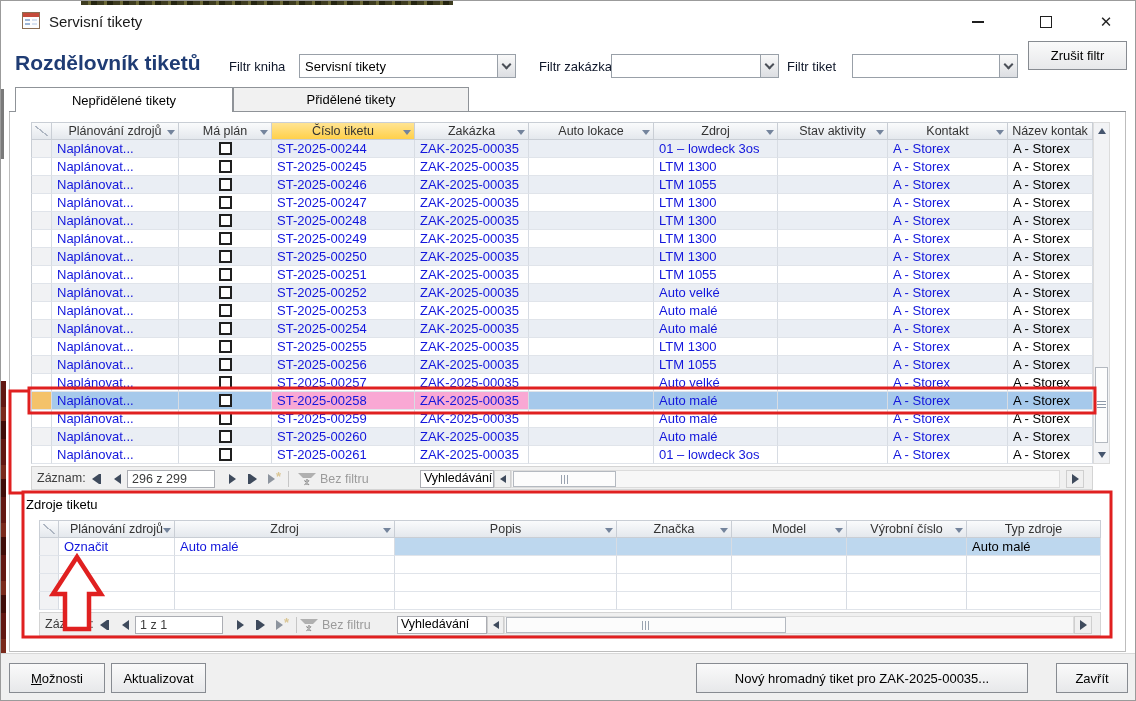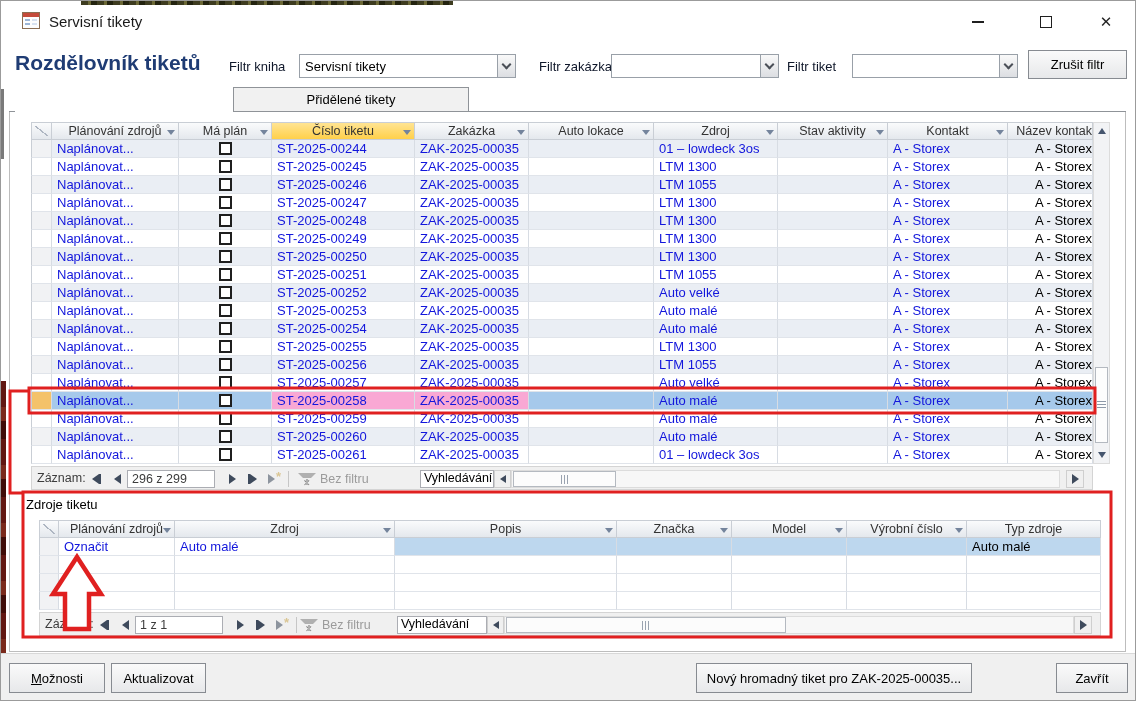--- a/index.html
+++ b/index.html
@@ -36,21 +36,21 @@
   .combo-book{left:298px;width:217px;}
   .combo-order{left:610px;width:168px;}
   .combo-ticket{left:851px;width:166px;}
   .combo .val{position:absolute;left:5px;top:4px;font-size:13px;color:#000;white-space:nowrap;overflow:hidden;right:20px;}
   .combo .dd{position:absolute;right:0;top:0;bottom:0;width:18px;border-left:1px solid #99a0a8;
     background:linear-gradient(#f9f9f9,#dcdee2);display:flex;align-items:center;justify-content:center;}
   .chev{width:7px;height:7px;border-left:2px solid #4a4f57;border-bottom:2px solid #4a4f57;
     transform:rotate(-45deg);margin-top:-4px;}
   .btn{position:absolute;border:1px solid #878b91;background:linear-gradient(#fafafa,#e7e8ea);
     font-size:13px;color:#000;display:flex;align-items:center;justify-content:center;white-space:nowrap;cursor:default;}
-  .btn-clear{left:1027px;top:49px;width:99px;height:29px;}
+  .btn-clear{left:1027px;top:40px;width:99px;height:29px;}
   
   .tab{position:absolute;top:86px;height:25px;font-size:13px;display:flex;align-items:center;justify-content:center;}
   .tab-active{left:14px;width:218px;background:#fff;border:1px solid #8f9398;border-bottom:none;z-index:3;}
   .tab-inactive{left:232px;width:236px;background:#f1f1f1;border:1px solid #8f9398;z-index:2;}
   .tabline{position:absolute;top:110px;height:1px;background:#8f9398;z-index:1;}
   .tabline-l{left:8px;width:6px;}
   .tabline-r{left:467px;width:658px;}
   .panel{position:absolute;left:8px;top:110px;width:1117px;height:541px;background:#fff;
     border-left:1px solid #bdbdbd;border-right:1px solid #bdbdbd;border-bottom:1px solid #bdbdbd;}
   
@@ -72,21 +72,21 @@
   .selcell{background:#f1f2f4;}
   
   .mg{position:absolute;left:30px;top:121px;width:1079px;}
   .mg-head,.gr{display:flex;}
   .gr.alt .gc{background:#eaeef4;}
   .gr.alt .gc.first{background:#f1f2f4;}
   .gr.selected .gc{background:#a6c9eb;}
   .gr.selected .gc.first{background:#f4c26a;}
   .gr.selected .c3,.gr.selected .c4{background:#f9a8d4;}
   .c0{width:21px;} .c1{width:127px;} .c2{width:93px;} .c3{width:143px;} .c4{width:114px;}
-  .c5{width:125px;} .c6{width:124px;} .c7{width:110px;} .c8{width:120px;} .c9{width:85px;text-align:right;}
+  .c5{width:125px;} .c6{width:124px;} .c7{width:110px;} .c8{width:120px;} .c9{width:85px;}
   
   .vs{position:absolute;left:1092px;top:121px;width:17px;height:342px;background:#f2f3f5;border:1px solid #dcdcdc;}
   .vs-btn{position:absolute;left:0;width:15px;height:16px;display:flex;align-items:center;justify-content:center;background:#f2f3f5;}
   .vs-up{top:0;} .vs-down{bottom:0;}
   .tri-up{width:0;height:0;border-left:4px solid transparent;border-right:4px solid transparent;border-bottom:6px solid #46566e;}
   .tri-down{width:0;height:0;border-left:4px solid transparent;border-right:4px solid transparent;border-top:6px solid #46566e;}
   .vs-thumb{position:absolute;left:1px;top:244px;width:13px;height:76px;background:#fdfdfd;border:1px solid #b4b9c0;
     display:flex;align-items:center;justify-content:center;}
   .grip-h{width:9px;height:8px;background:repeating-linear-gradient(to bottom,#8e99a8 0 1px,transparent 1px 3px);}
   
@@ -133,21 +133,21 @@
   .d0{width:20px;} .d1{width:116px;} .d2{width:220px;} .d3{width:222px;} .d4{width:115px;}
   .d5{width:115px;} .d6{width:120px;} .d7{width:134px;}
   .selblue{background:#bdd7ee;}
   
   .sepline{position:absolute;left:0;top:652px;width:1136px;height:1px;background:#d8d8d8;}
   .footer-bg{position:absolute;left:0;top:653px;width:1136px;height:48px;background:#f0f0f0;}
   .fbtn{top:662px;height:30px;}
   .fb-options{left:8px;width:96px;}
   .fb-refresh{left:110px;width:95px;}
   .fb-plan{left:208px;width:142px;}
-  .fb-newbulk{left:695px;width:276px;}
+  .fb-newbulk{left:695px;width:332px;}
   .fb-close{left:1055px;width:72px;}
   .fbtn u{text-decoration:underline;}
   
   .overlay{position:absolute;left:0;top:0;width:1136px;height:701px;pointer-events:none;z-index:40;}
 </style>
 </head>
 <body>
 
 <div id="app">
 
@@ -194,20 +194,21 @@
   </div>
   <div class="flabel flabel-ticket">Filtr tiket</div>
   <div class="combo combo-ticket">
     <span class="val"></span>
     <span class="dd">
         <span class="chev"></span>
       </span>
   </div>
   <div class="btn btn-clear">Zrušit filtr</div>
 
+  <div class="tab tab-active">Nepřidělené tikety</div>
   <div class="tab tab-inactive">Přidělené tikety</div>
   <div class="tabline tabline-l"></div>
   <div class="tabline tabline-r"></div>
   <div class="panel"></div>
 
   <div class="mg">
     <div class="mg-head">
       <div class="hc first c0">
           <span class="diag"></span>
         </div>

